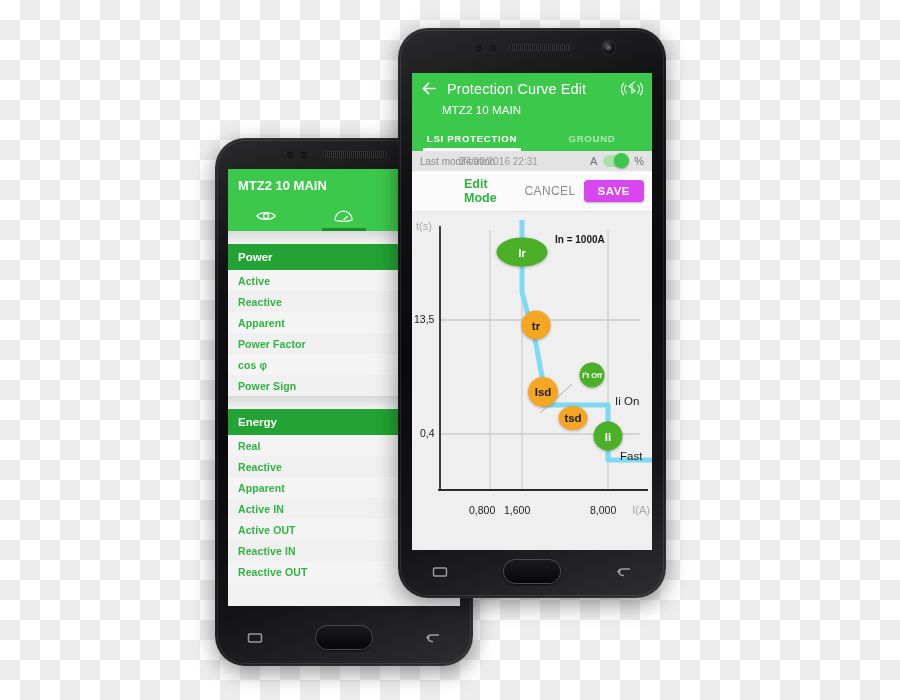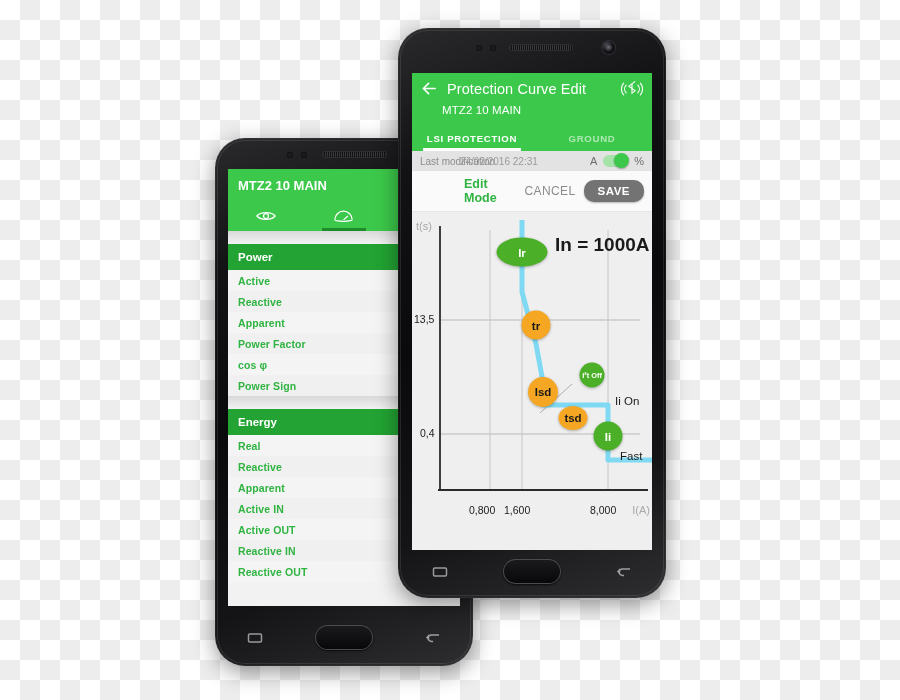--- a/index.html
+++ b/index.html
@@ -70,22 +70,22 @@
   .meta-bar .ml{flex:1;white-space:nowrap;overflow:hidden;}
   .meta-bar .unit{font-size:11px;color:#6f6f6f;}
   .sw{width:25px;height:12px;border-radius:7px;background:#a5e3ab;position:relative;flex:0 0 auto;}
   .sw:after{content:"";position:absolute;right:-1px;top:-2px;width:15px;height:15px;border-radius:50%;
     background:#3cc84a;box-shadow:0 1px 2px rgba(0,0,0,.35);}
 
   .edit-bar{background:#fafafa;display:flex;align-items:center;padding:6px 8px;gap:8px;
     border-bottom:1px solid #e4e4e4;}
   .edit-title{font-size:12.5px;font-weight:700;color:#2fb441;flex:1;padding-left:44px;}
   .cancel-btn{font-size:12px;color:#8b8b8b;letter-spacing:.4px;}
-  .save-btn{background:#737373;color:#fff;font-size:11.5px;font-weight:700;letter-spacing:.5px;
-    padding:5px 14px;border-radius:10px;box-shadow:0 1px 2px rgba(0,0,0,.28);}
+  .save-btn{background:#d946ef;color:#fff;font-size:11.5px;font-weight:700;letter-spacing:.5px;
+    padding:5px 14px;border-radius:4px;box-shadow:0 1px 2px rgba(0,0,0,.28);}
 
   
   .chart-wrap{position:relative;background:#efefef;height:310px;}
   .chart-wrap svg{position:absolute;left:0;top:0;width:100%;height:100%;}
   .cnode{position:absolute;border-radius:50%;display:flex;align-items:center;justify-content:center;
     color:#fff;font-weight:700;transform:translate(-50%,-50%);box-shadow:0 1px 3px rgba(0,0,0,.28);}
   .cnode.g{background:#4caf28;}
   .cnode.o{background:#f5a623;color:#1a1a1a;}
   .ctext{position:absolute;font-size:11.5px;color:#1a1a1a;white-space:nowrap;}
   .axlabel{position:absolute;font-size:11px;color:#a8a8a8;}
@@ -286,21 +286,21 @@
 
         <span class="axlabel" style="left:4px;top:8px;">t(s)</span>
         <span class="axlabel" style="right:2px;bottom:6px;">I(A)</span>
 
         <span class="tick" style="left:2px;top:101px;">13,5</span>
         <span class="tick" style="left:8px;top:215px;">0,4</span>
         <span class="tick" style="left:57px;bottom:6px;">0,800</span>
         <span class="tick" style="left:92px;bottom:6px;">1,600</span>
         <span class="tick" style="left:178px;bottom:6px;">8,000</span>
 
-        <span class="ctext" style="left:143px;top:22px;font-size:19px;font-weight:700;">In = 1000A</span>
+        <span class="ctext" style="left:143px;top:22px;font-size:10px;font-weight:700;">In = 1000A</span>
         <span class="ctext" style="left:203px;top:183px;">Ii On</span>
         <span class="ctext" style="left:208px;top:238px;">Fast</span>
 
         <span class="cnode g" style="left:110px;top:40px;width:51px;height:29px;font-size:11.5px;">Ir</span>
         <span class="cnode o" style="left:124px;top:113px;width:29px;height:29px;font-size:11.5px;">tr</span>
         <span class="cnode o" style="left:131px;top:180px;width:30px;height:30px;font-size:11.5px;">Isd</span>
         <span class="cnode g" style="left:180px;top:163px;width:25px;height:25px;font-size:7.4px;">I²t Off</span>
         <span class="cnode o" style="left:161px;top:206px;width:29px;height:24px;font-size:11.5px;">tsd</span>
         <span class="cnode g" style="left:196px;top:224px;width:29px;height:29px;font-size:11.5px;">Ii</span>
       </div>

